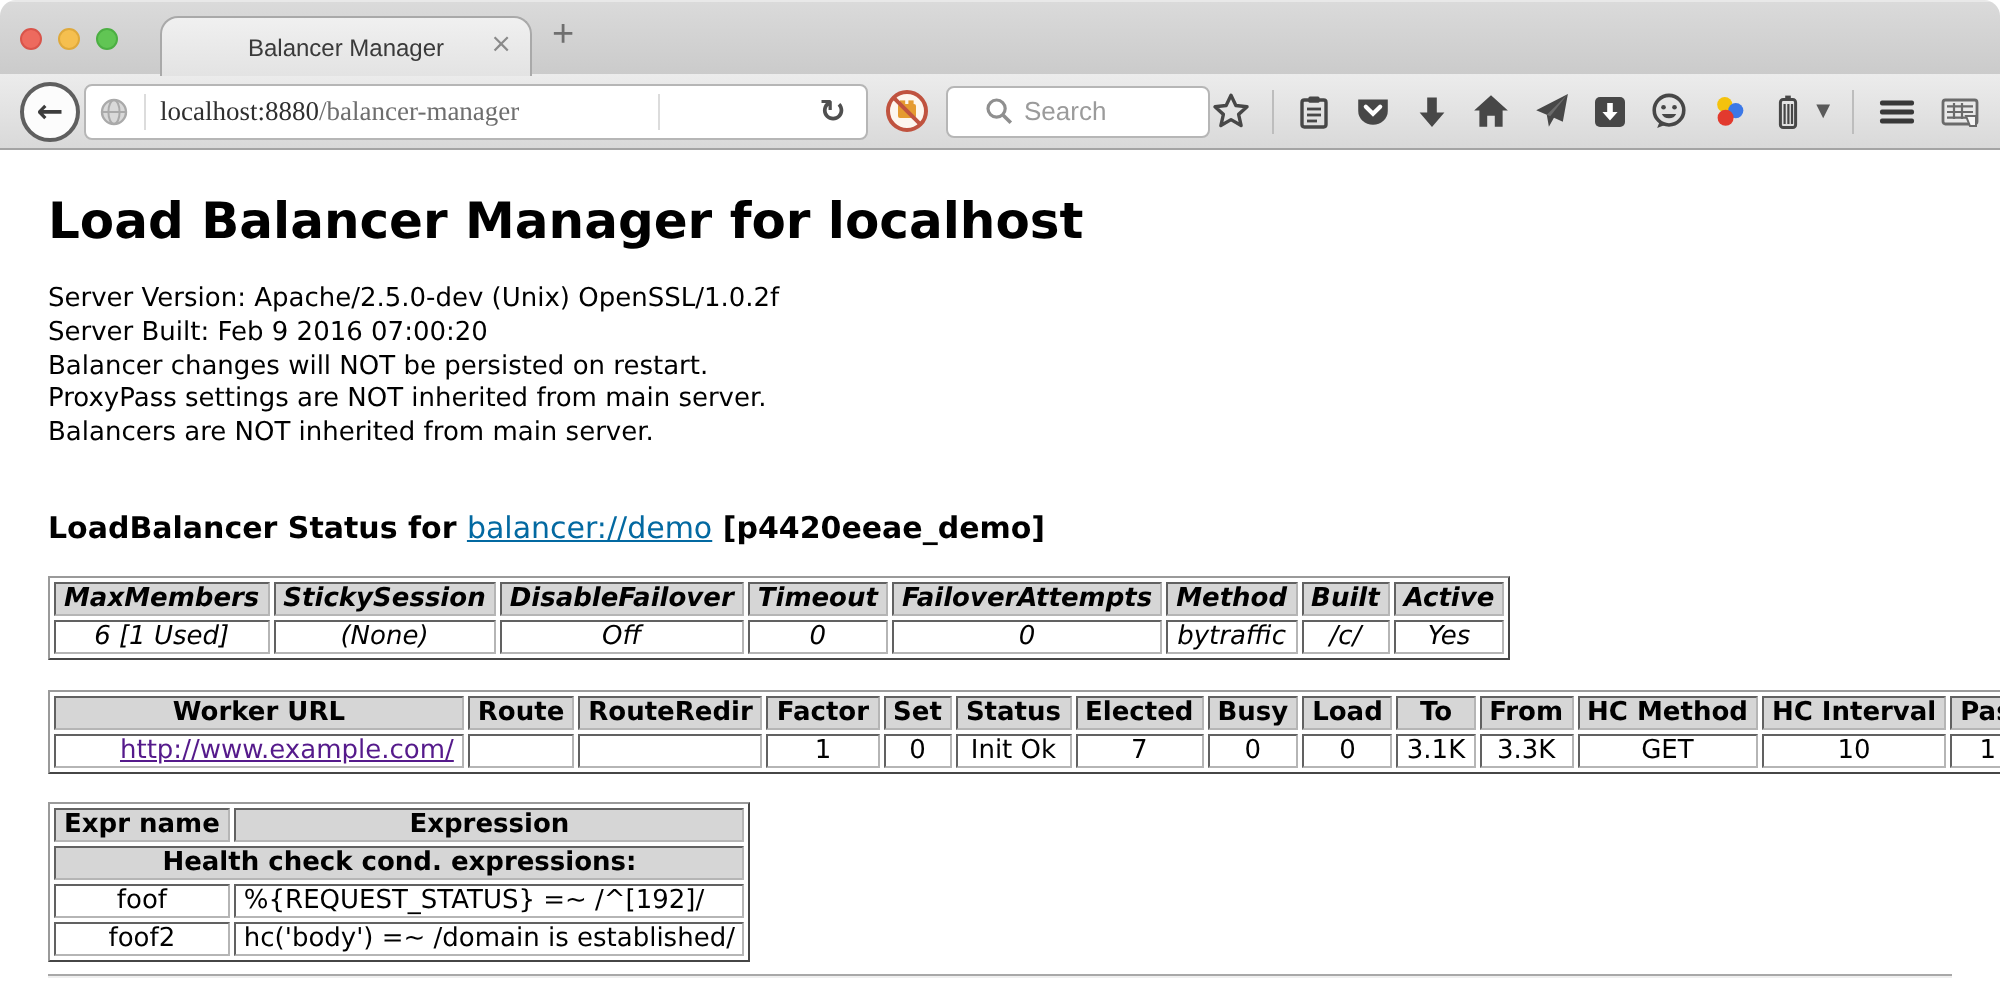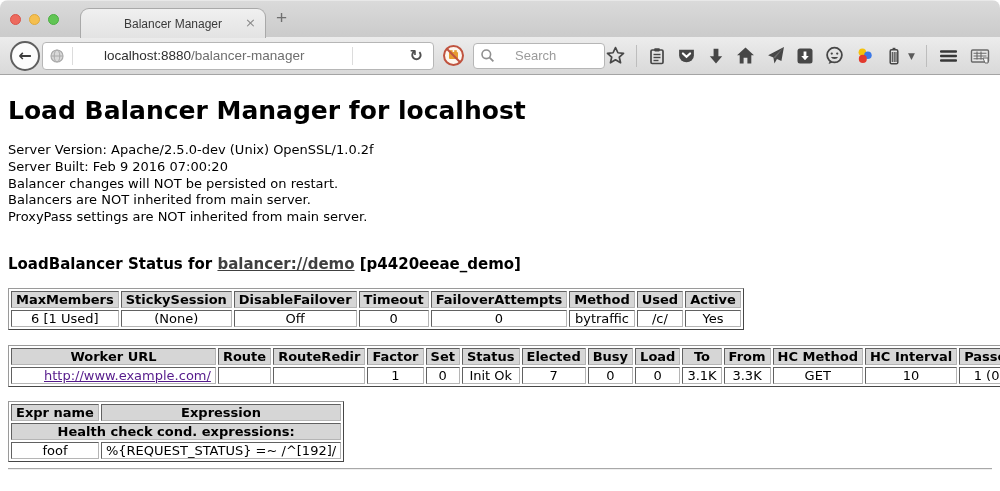--- a/index.html
+++ b/index.html
@@ -27,47 +27,47 @@
 
   
   .toolbar { height:38px; background:linear-gradient(180deg,#ececec,#d9d9d9);
     border-bottom:1px solid #a4a4a4; display:flex; align-items:center; padding:0 10px; }
   .back-btn { width:30px; height:30px; border-radius:50%; border:2px solid #5f5f5f;
     background:#fcfcfc; color:#3c3c3c; font-size:16px; font-weight:bold;
     display:flex; align-items:center; justify-content:center; z-index:2; flex:0 0 auto; }
   .urlbar { margin-left:2px; width:392px; height:28px; background:#fff; border:1px solid #b6b6b6;
     border-radius:4px; display:flex; align-items:center; padding:0 0 0 6px; flex:0 0 auto; }
   .urlbar .vsep { width:1px; height:18px; background:#dcdcdc; margin:0 7px; }
-  .url-text { font-family:Liberation Sans, sans-serif; font-size:13.5px; white-space:nowrap;margin-left:24px; }
+  .url-text { font-family:Liberation Serif, serif; font-size:13.5px; white-space:nowrap; }
   .url-domain { color:#2f2f2f; }
   .url-path { color:#6e6e6e; }
   .reload { margin-left:auto; padding:0 10px; color:#4f4f4f; font-size:16px; font-weight:bold; }
   .reload-sep { width:1px; height:18px; background:#dcdcdc; margin-left:auto; }
   .blocked { margin:0 8px; display:flex; align-items:center; flex:0 0 auto; }
   .searchbar { width:132px; height:26px; background:#fff; border:1px solid #b6b6b6; border-radius:4px;
-    display:flex; align-items:center; padding:0 6px; gap:20px; flex:0 0 auto; }
+    display:flex; align-items:center; padding:0 18px; gap:5px; flex:0 0 auto; }
   .search-ph { font-family:"Liberation Sans", sans-serif; font-size:13px; color:#9b9b9b; }
   .iconrow { margin-left:auto; display:flex; align-items:center; gap:11px; }
   .iconrow .vsep { width:1px; height:22px; background:#bdbdbd; }
   .icon-btn { display:flex; align-items:center; justify-content:center; }
   .caret { font-size:9px; color:#5a5a5a; margin-left:-6px; }
 
   
-  .content { padding:0 8px; color:#000; }
+  .content { padding:0 24px; color:#000; }
   h1.page-title { font-size:25px; font-weight:bold; margin:21px 0 17px; letter-spacing:0; }
   .server-info { font-size:13px; line-height:16.8px; }
   h3.status-heading { font-size:15px; font-weight:bold; margin:29px 0 15px; }
-  a.plain-link { color:#404040; text-decoration:underline; font-weight:bold; }
+  a.plain-link { color:#0369a1; text-decoration:underline; font-weight:normal; }
   table { border-collapse:separate; border-spacing:2px; border:1px outset #9a9a9a; background:#fff; }
   th, td { border:1px inset #b5b5b5; font-size:13px; padding:0 4px; height:17px;
     text-align:center; white-space:nowrap; }
   th { background:#d6d6d6; font-weight:bold; }
   td.left { text-align:left; }
   a.cell-link { color:#551a8b; text-decoration:underline; font-weight:normal;margin-left:28px; }
-  .balancer-table { margin-bottom:15px; }
+  .balancer-table { margin-bottom:15px;font-style:italic; }
   .worker-table { margin-bottom:14px; }
   .health-table { margin-bottom:6px; }
   hr.bottom-rule { border:none; border-top:1px solid #a8a8a8; border-bottom:1px solid #efefef;
     height:2px; margin-top:4px; }
 
   svg { display:block; }
 </style>
 </head>
 <body>
 
@@ -217,36 +217,36 @@
     </div>
   </div>
 
   <div class="content">
     <h1 class="page-title">Load Balancer Manager for localhost</h1>
 
     <div class="server-info">
       <div>Server Version: Apache/2.5.0-dev (Unix) OpenSSL/1.0.2f</div>
       <div>Server Built: Feb 9 2016 07:00:20</div>
       <div>Balancer changes will NOT be persisted on restart.</div>
+      <div>ProxyPass settings are NOT inherited from main server.</div>
       <div>Balancers are NOT inherited from main server.</div>
-      <div>ProxyPass settings are NOT inherited from main server.</div>
     </div>
 
     <h3 class="status-heading"><span>LoadBalancer Status for </span><a class="plain-link" href="#">balancer://demo</a><span> [p4420eeae_demo]</span></h3>
 
     <table class="balancer-table">
       <tbody>
           <tr>
         <th>MaxMembers</th>
         <th>StickySession</th>
         <th>DisableFailover</th>
         <th>Timeout</th>
         <th>FailoverAttempts</th>
         <th>Method</th>
-        <th>Used</th>
+        <th>Built</th>
         <th>Active</th>
       </tr>
       <tr>
         <td>6 [1 Used]</td>
         <td>(None)</td>
         <td>Off</td>
         <td>0</td>
         <td>0</td>
         <td>bytraffic</td>
         <td>/c/</td>
@@ -302,18 +302,22 @@
         <th>Expr name</th>
         <th>Expression</th>
       </tr>
       <tr>
         <th colspan="2">Health check cond. expressions:</th>
       </tr>
       <tr>
         <td>foof</td>
         <td class="left">%{REQUEST_STATUS} =~ /^[192]/</td>
       </tr>
+      <tr>
+        <td>foof2</td>
+        <td class="left">hc('body') =~ /domain is established/</td>
+      </tr>
     </tbody>
       </table>
 
     <hr class="bottom-rule">
   </div>
 </div>
 
 </body></html>

